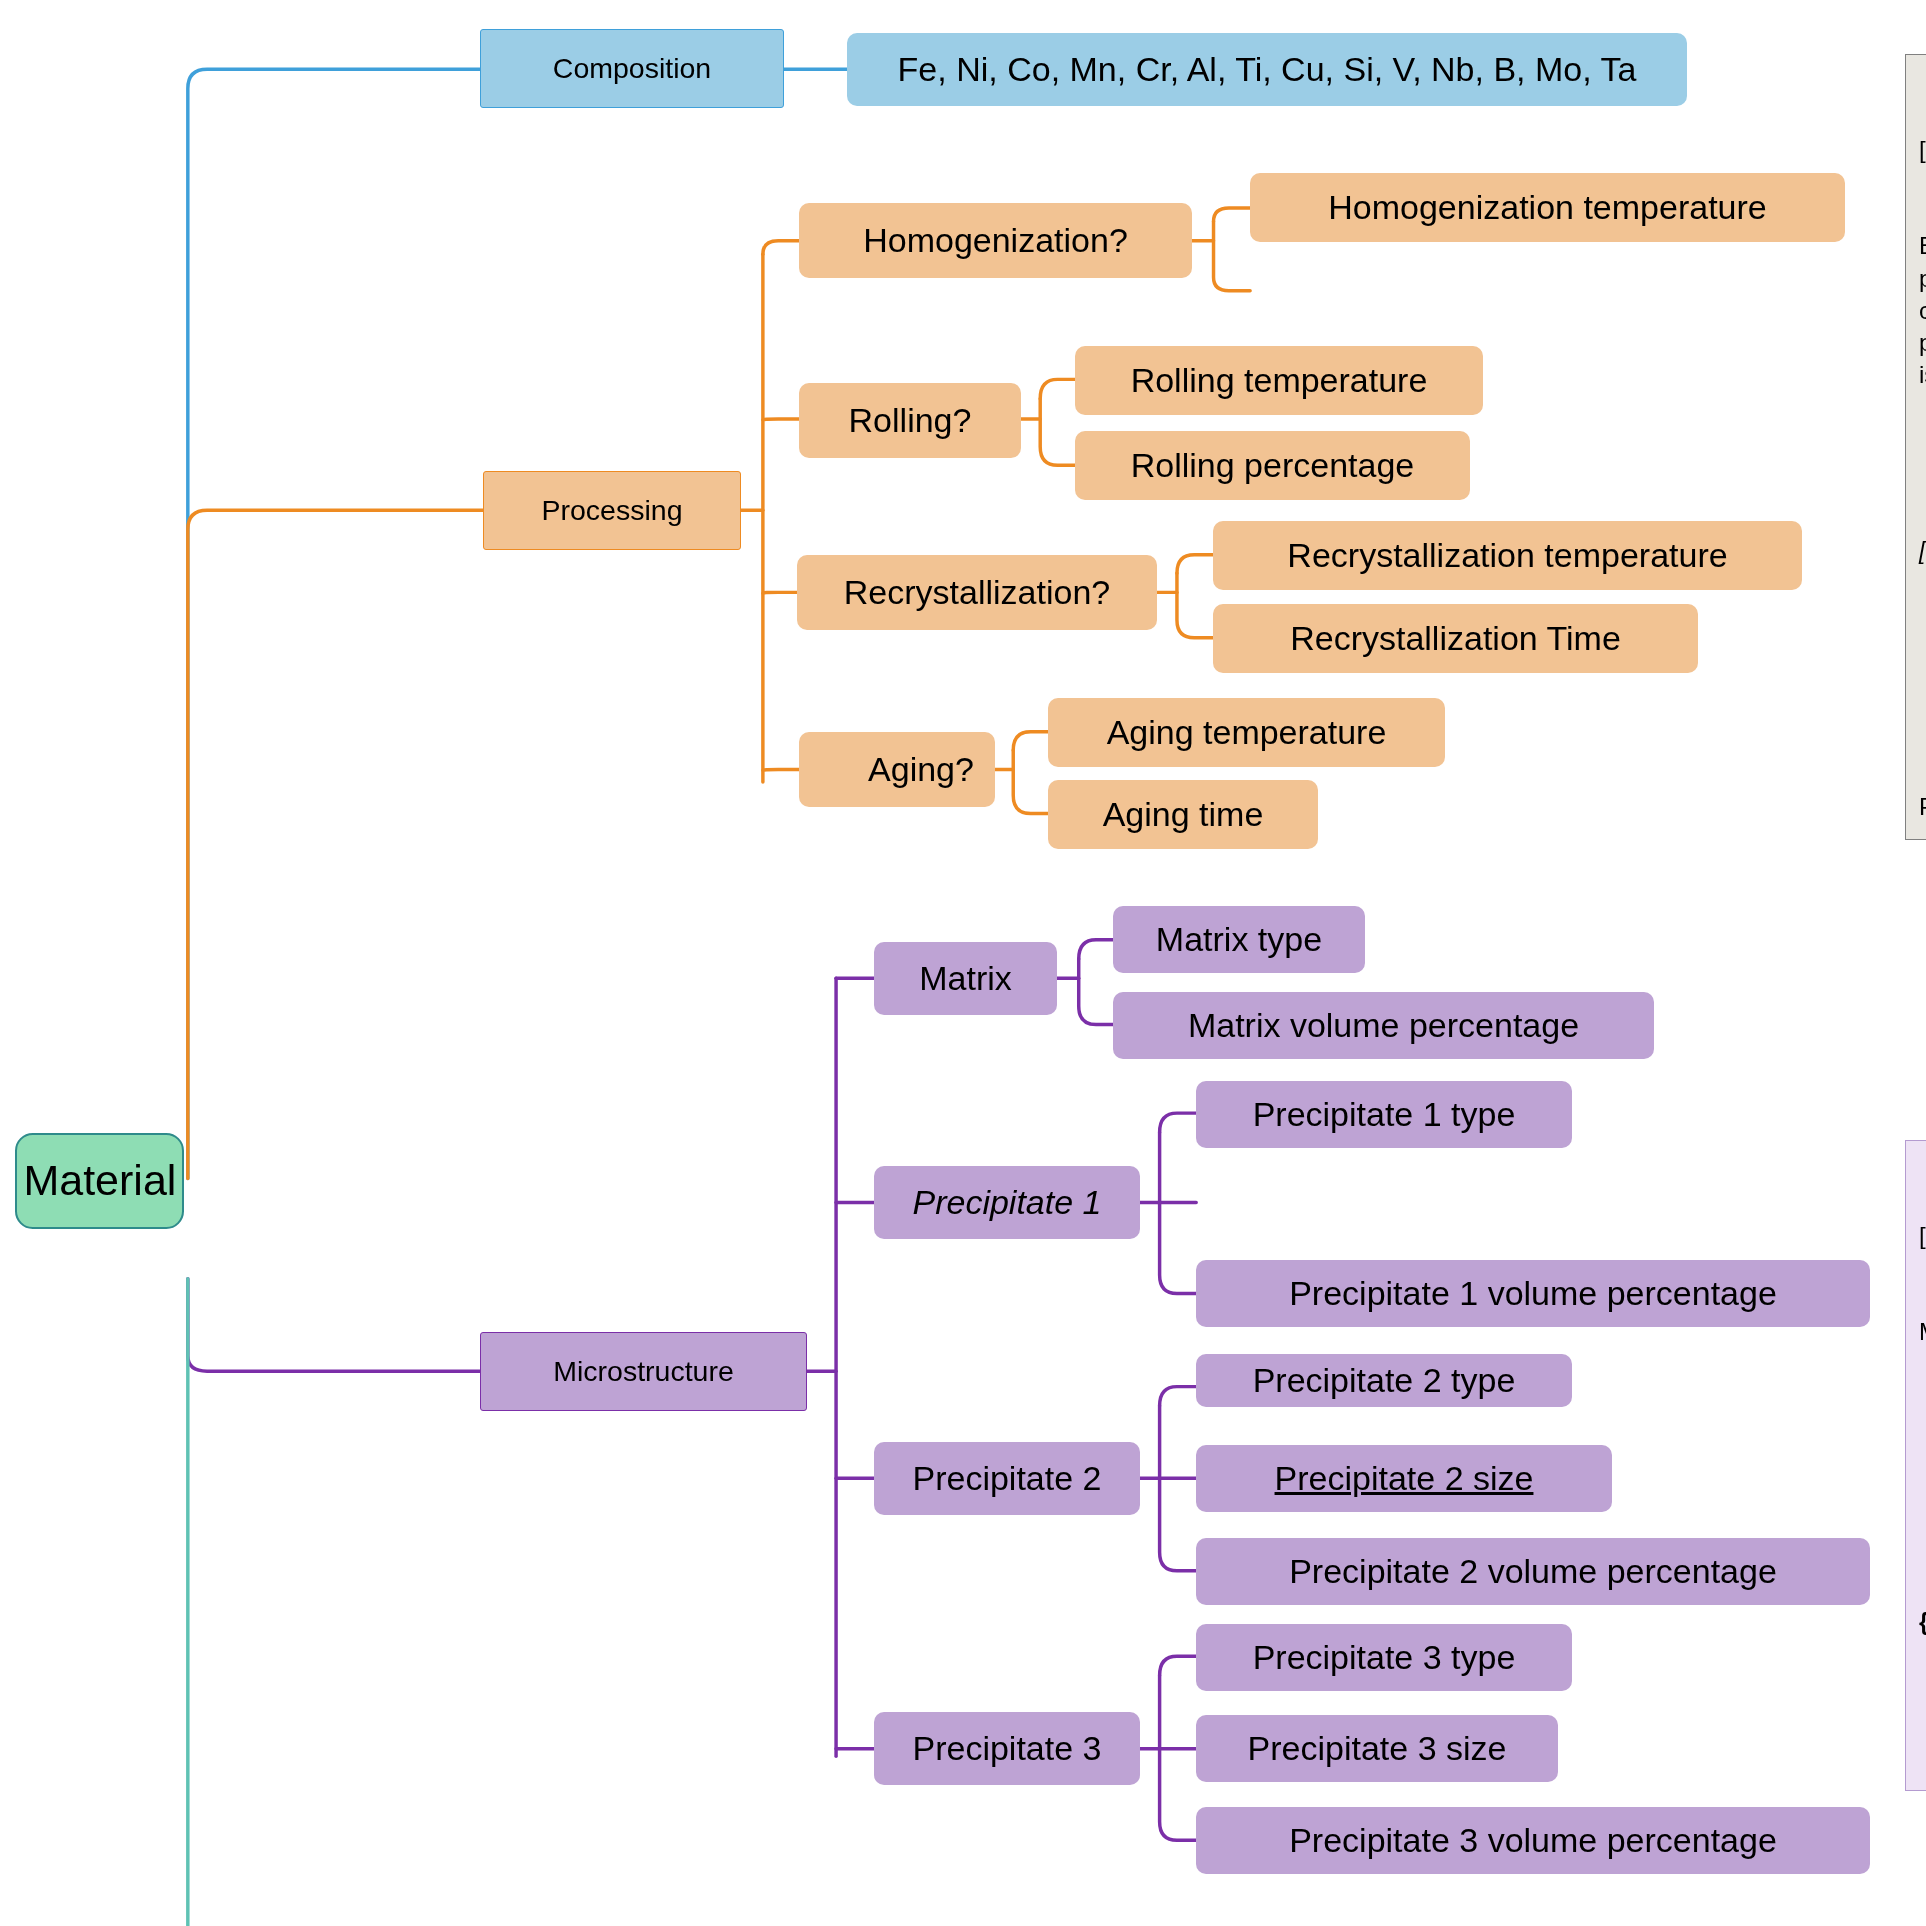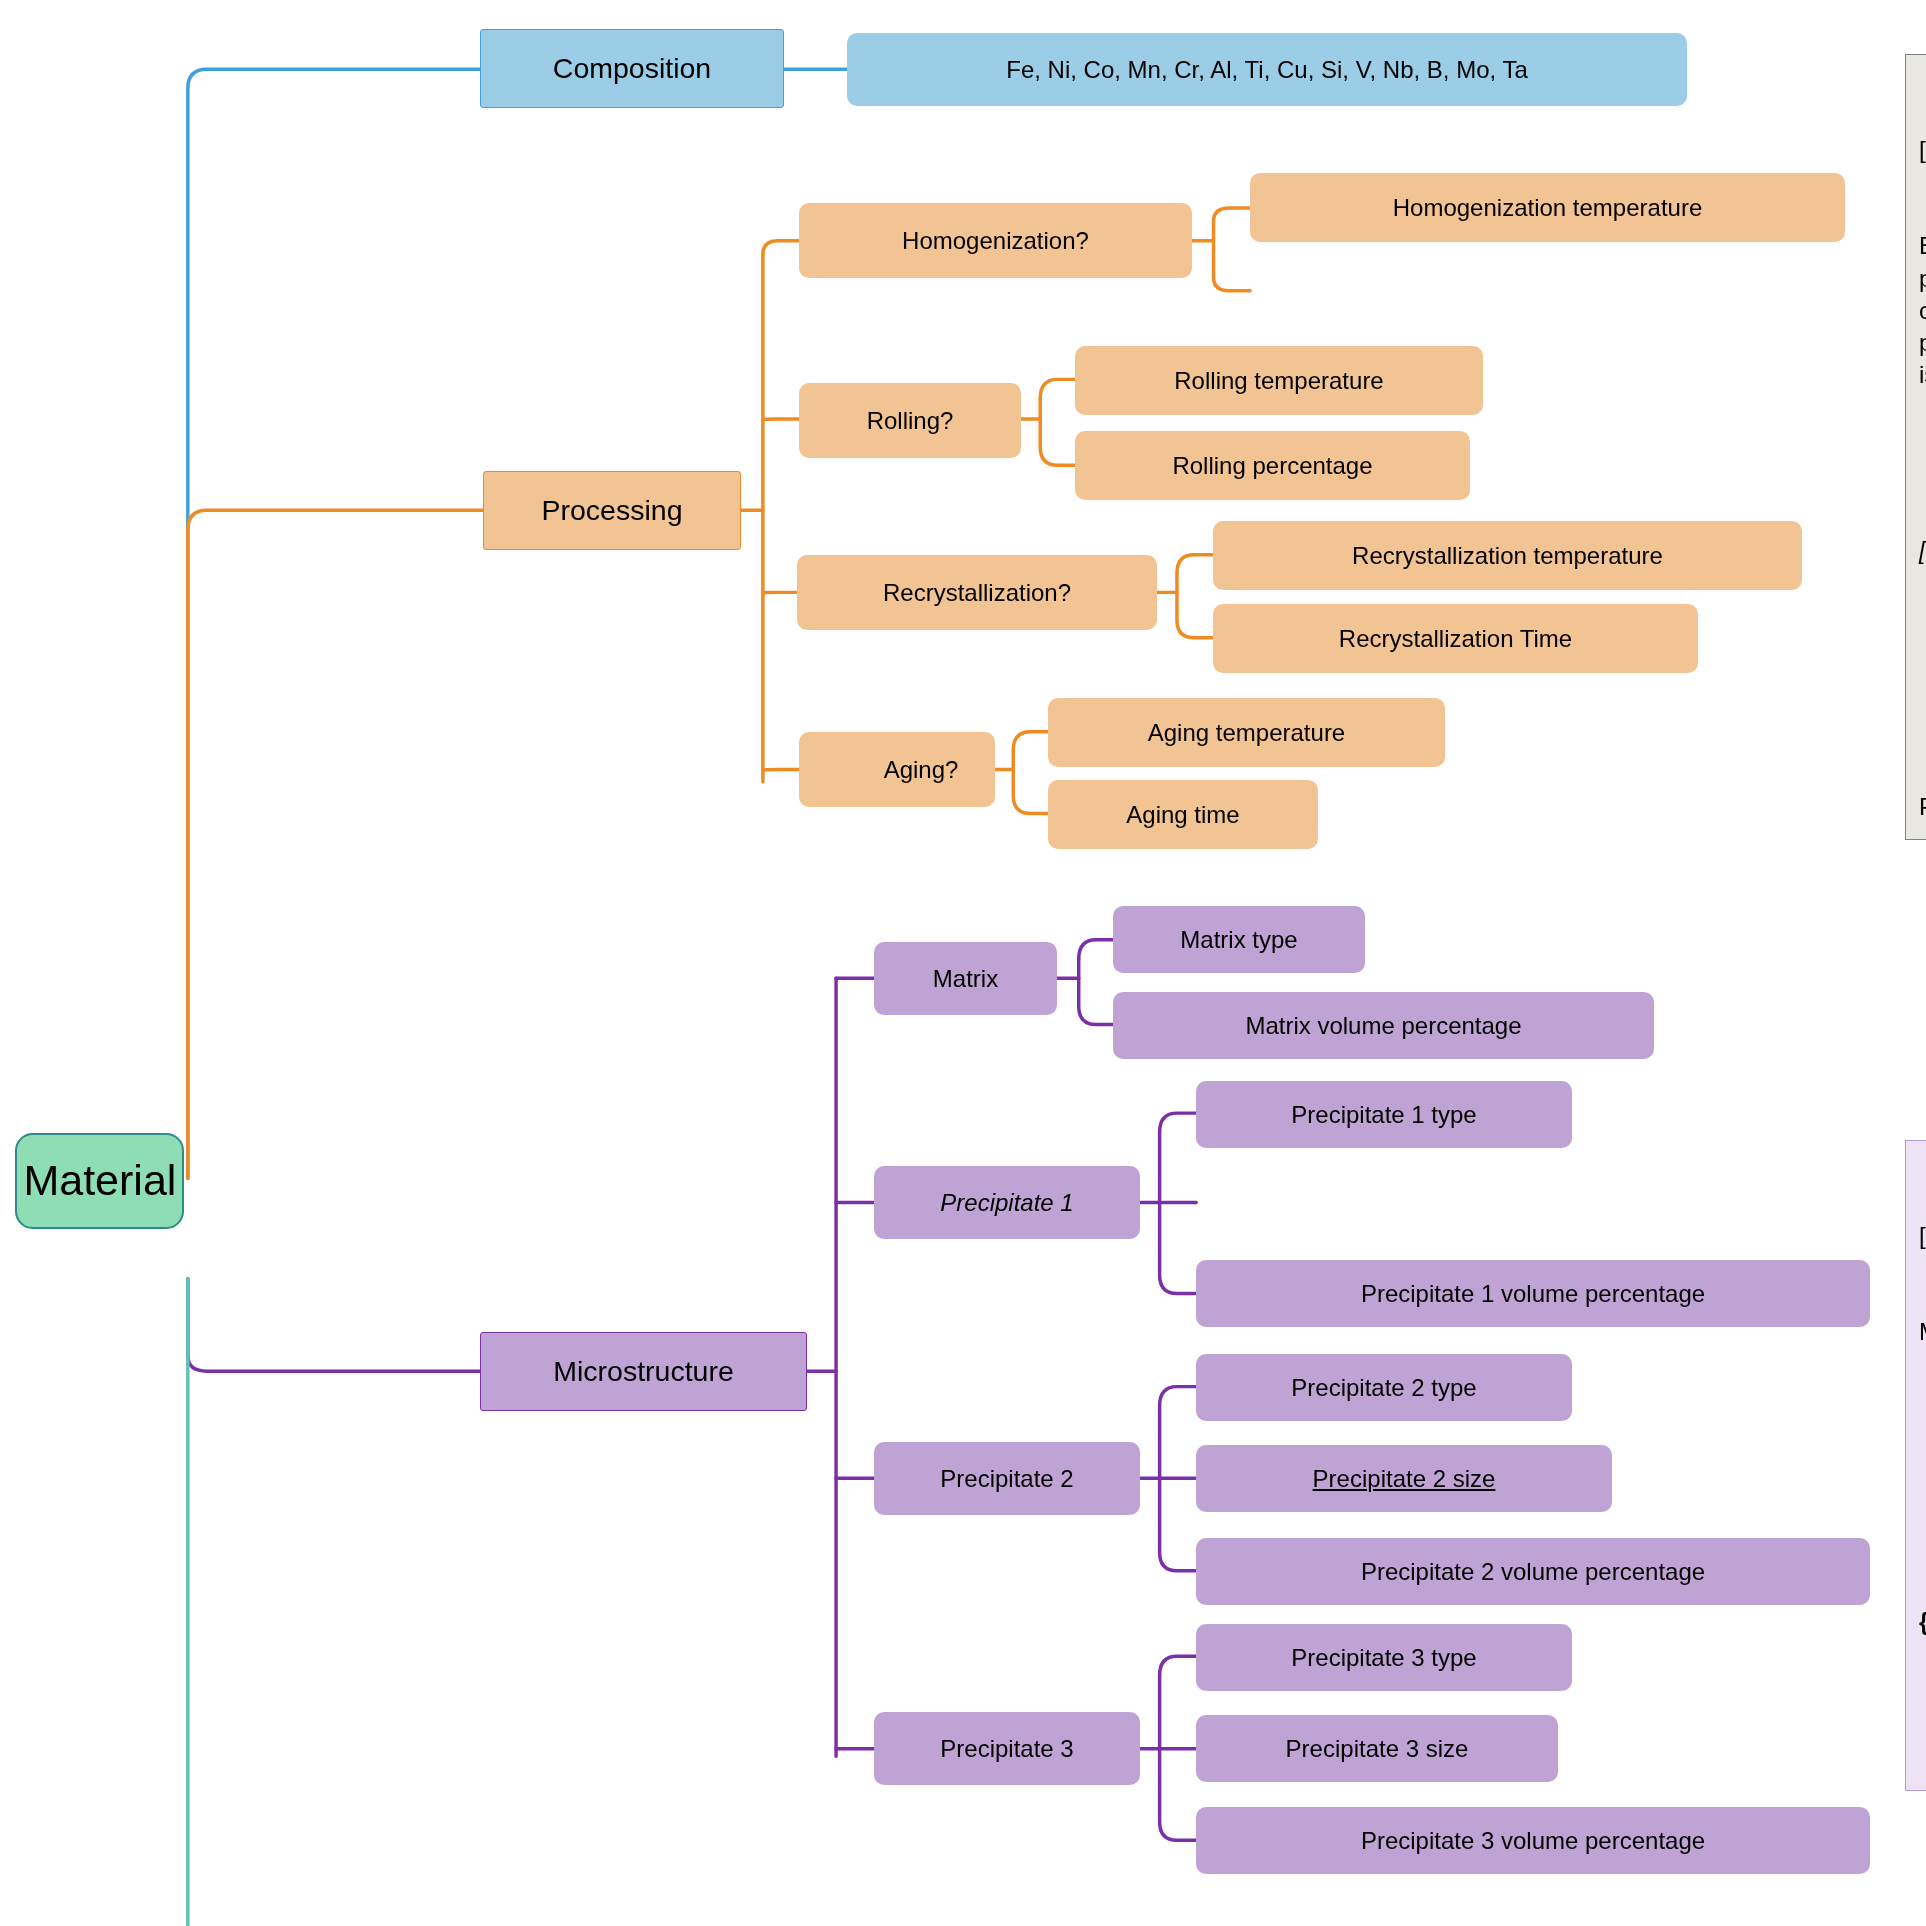--- a/index.html
+++ b/index.html
@@ -48,21 +48,21 @@
     border-radius: 3px;
     font-size: 28.5px;
   }
   .n-l1.c-comp  { background:#9BCDE6; border:1.9px solid #3FA0DA; }
   .n-l1.c-proc  { background:#F2C393; border:1.9px solid #EE8B22; }
   .n-l1.c-micro { background:#BEA3D4; border:1.9px solid #7B2FA8; }
 
   
   .n-leaf {
     border-radius: 10px;
-    font-size: 24px;
+    font-size: 34px;
     border: none;
   }
   .n-leaf.c-comp  { background:#9BCDE6; }
   .n-leaf.c-proc  { background:#F2C393; }
   .n-leaf.c-micro { background:#BEA3D4; }
 
   
   .prompt-body {
     position: absolute;
     box-sizing: border-box;
@@ -241,21 +241,21 @@
   <div class="node n-leaf c-micro" style="left:1196px; top:1081px; width:376px; height:67px;">
     <span>Precipitate 1 type</span>
   </div>
   <div class="node n-leaf c-micro" style="left:1196px; top:1260px; width:674px; height:67px;">
     <span>Precipitate 1 volume percentage</span>
   </div>
 
   <div class="node n-leaf c-micro" style="left:874px; top:1442px; width:266px; height:73px;">
     <span>Precipitate 2</span>
   </div>
-  <div class="node n-leaf c-micro" style="left:1196px; top:1354px; width:376px; height:67px;">
+  <div class="node n-leaf c-micro" style="left:1196px; top:1354px; width:376px; height:53px;">
     <span>Precipitate 2 type</span>
   </div>
   <div class="node n-leaf c-micro" style="left:1196px; top:1445px; width:416px; height:67px;text-decoration:underline;">
     <span>Precipitate 2 size</span>
   </div>
   <div class="node n-leaf c-micro" style="left:1196px; top:1538px; width:674px; height:67px;">
     <span>Precipitate 2 volume percentage</span>
   </div>
 
   <div class="node n-leaf c-micro" style="left:874px; top:1712px; width:266px; height:73px;">

